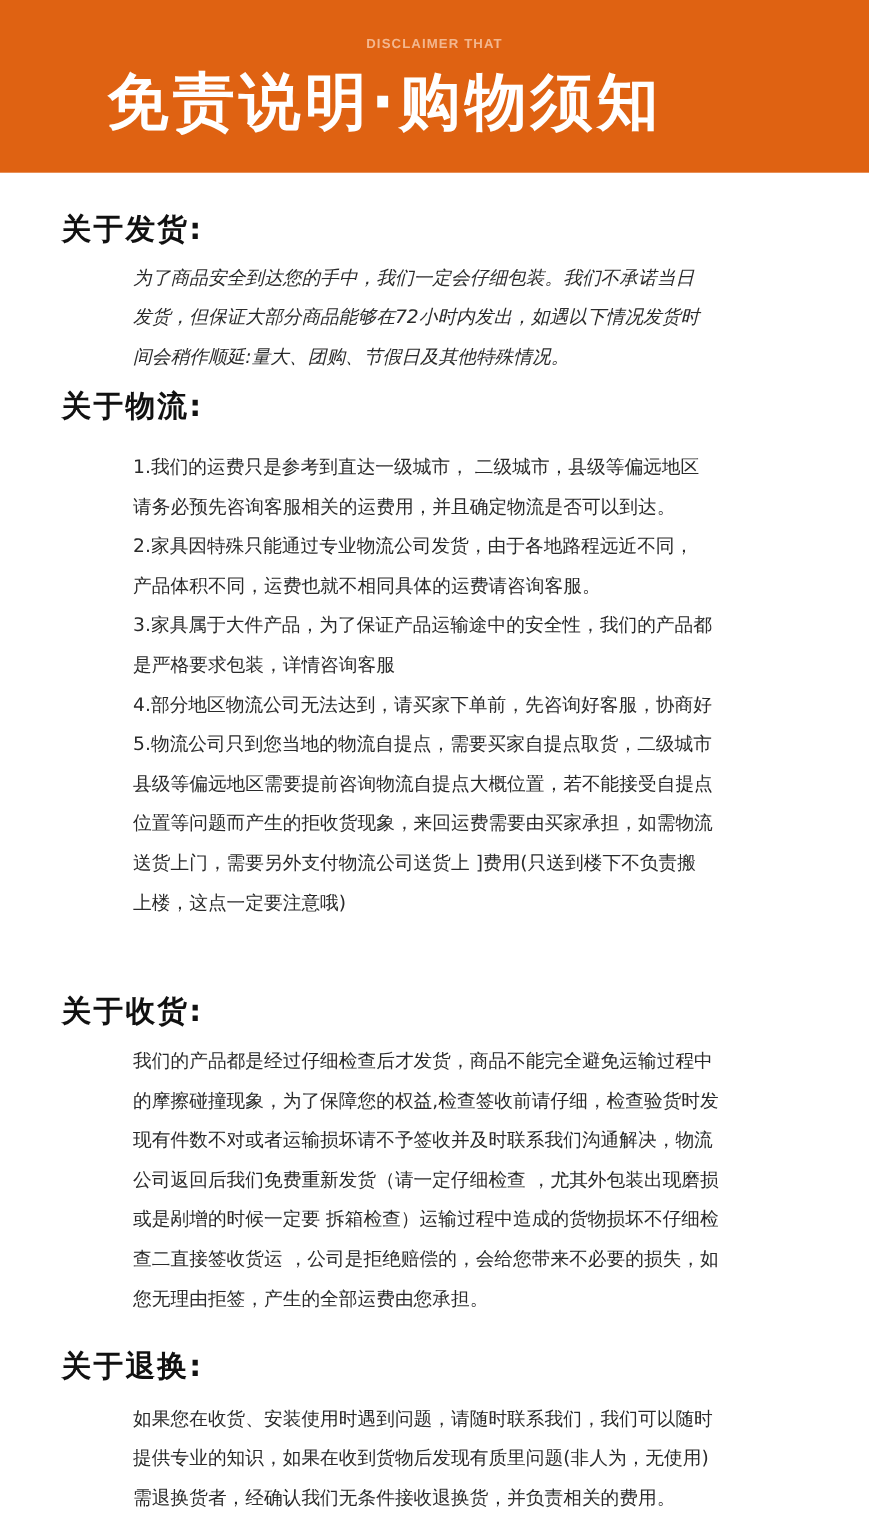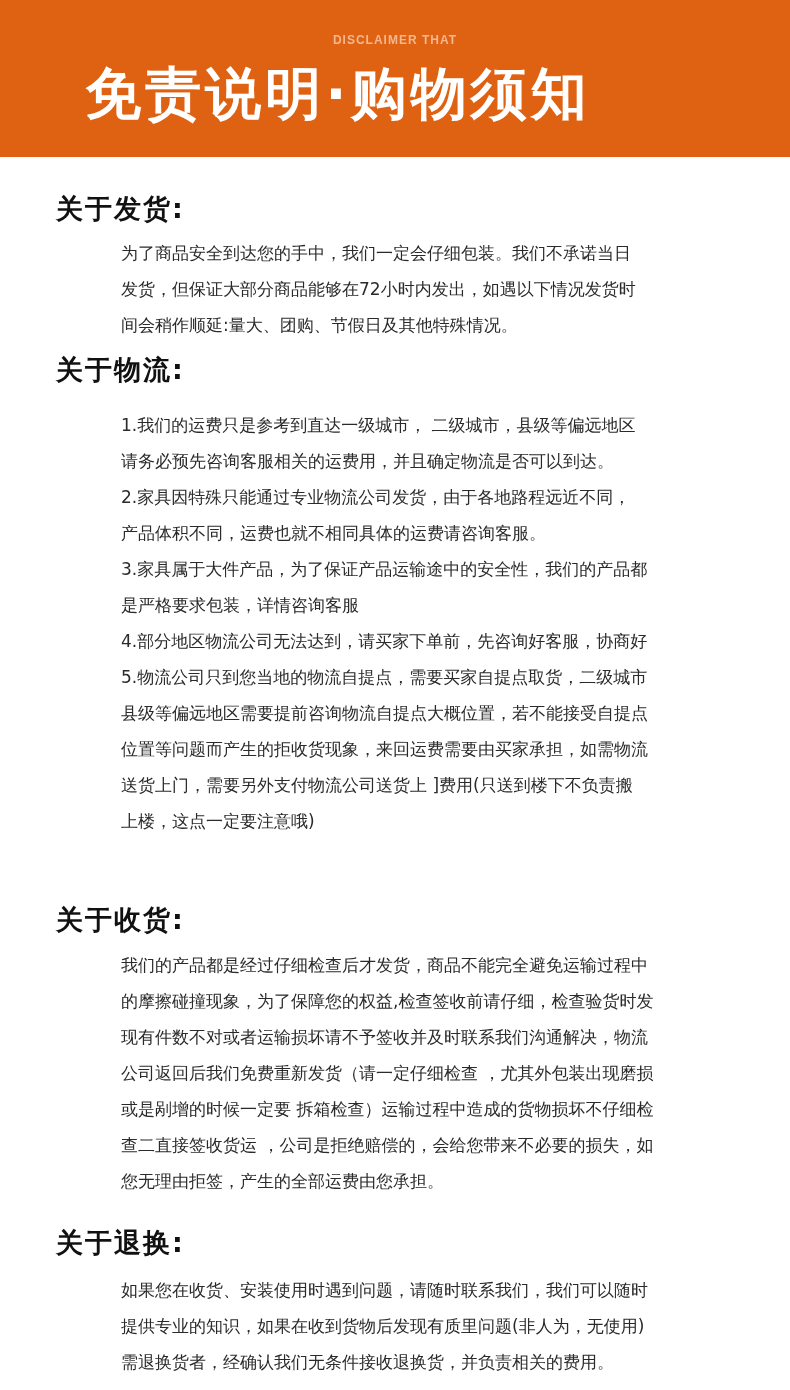--- a/index.html
+++ b/index.html
@@ -15,21 +15,21 @@
     position: relative;
   }
   .banner-sub {
     position: absolute; top: 33px; left: 0; width: 790px;
     text-align: center;
     font-family: "Liberation Sans", sans-serif;
     font-weight: bold; font-size: 12px; letter-spacing: 1px;
     color: #f3b78f;
   }
   .banner-title {
-    position: absolute; top: 58px; left: 0; width: 676px;
+    position: absolute; top: 58px; left: 12px; width: 676px;
     text-align: center;
     font-weight: bold; font-size: 56px; letter-spacing: 4px;
     color: #ffffff; line-height: 72px;
   }
   .sec-title {
     position: absolute; left: 56px;
     font-weight: bold; font-size: 27px; color: #111; letter-spacing: 2px;
     line-height: 34px;
   }
   .para {
@@ -41,21 +41,21 @@
 </style>
 </head>
 <body>
 
 <div class="banner">
   <div class="banner-sub">DISCLAIMER THAT</div>
   <div class="banner-title">免责说明·购物须知</div>
 </div>
 
 <div class="sec-title" style="top:192px;">关于发货:</div>
-<div class="para" style="top:235px;">
+<div class="para" style="top:235px;font-style:italic;">
   <span class="line">为了商品安全到达您的手中，我们一定会仔细包装。我们不承诺当日</span>
   <span class="line">发货，但保证大部分商品能够在72小时内发出，如遇以下情况发货时</span>
   <span class="line">间会稍作顺延:量大、团购、节假日及其他特殊情况。</span>
 </div>
 
 <div class="sec-title" style="top:353px;">关于物流:</div>
 <div class="para" style="top:407px;">
   <span class="line">1.我们的运费只是参考到直达一级城市， 二级城市，县级等偏远地区</span>
   <span class="line">请务必预先咨询客服相关的运费用，并且确定物流是否可以到达。</span>
   <span class="line">2.家具因特殊只能通过专业物流公司发货，由于各地路程远近不同，</span>

